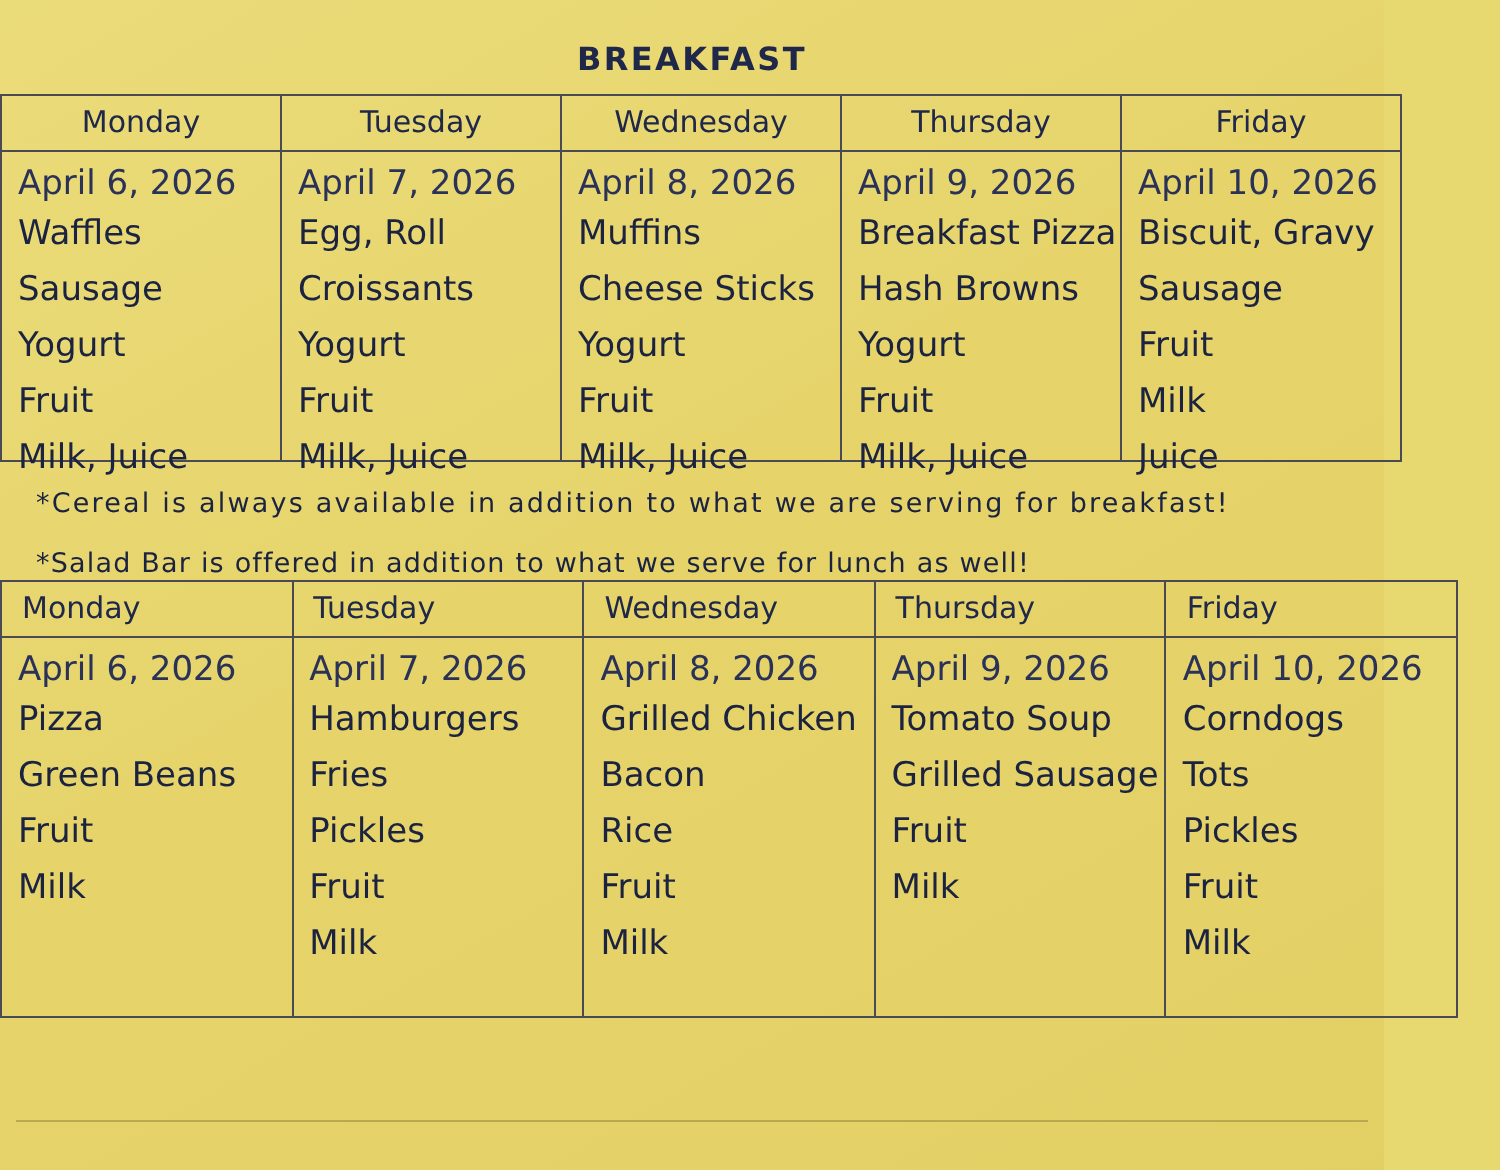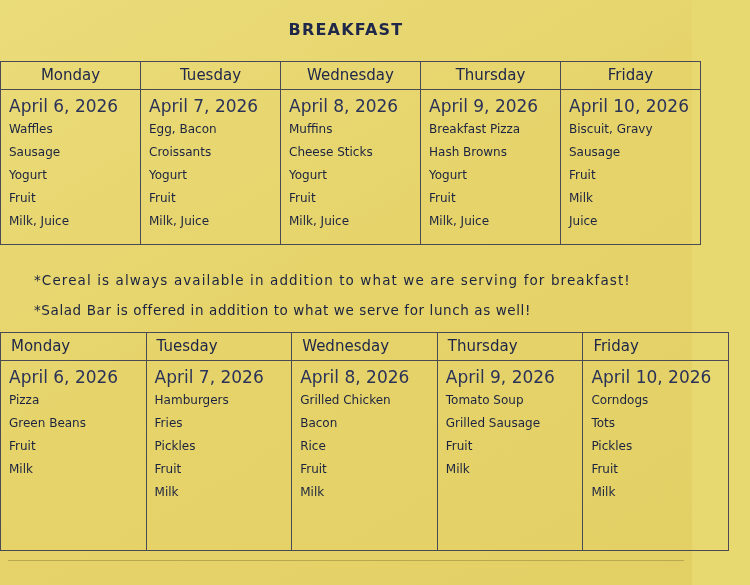--- a/index.html
+++ b/index.html
@@ -37,21 +37,21 @@
   #lunch-title {
     font-size: 15px;
     padding-top: 2px;
     padding-bottom: 4px;
     font-weight: normal;
     letter-spacing: 0.5px;
   }
 
   table.menu {
     border-collapse: collapse;
-    margin: 14px auto;
+    margin: 0 auto;
     table-layout: fixed;
     background: transparent;
   }
   table.menu th, table.menu td {
     border: 1px solid #4a4a55;
     vertical-align: top;
     padding: 0;
   }
   table.menu th {
     text-align: center;
@@ -62,32 +62,32 @@
   }
   .daycell {
     padding: 6px 8px 8px 8px;
   }
   .date {
     font-size: 17px;
     margin-bottom: 7px;
     color: #2a3258;
   }
   .item {
-    font-size: 12px;
+    font-size: 17px;
     line-height: 1.0;
     margin-bottom: 11px;
     color: #1b2340;
     white-space: nowrap;
   }
   .item:last-child { margin-bottom: 0; }
 
   .note {
     font-size: 13.5px;
     color: #1b2340;
-    padding-left: 34px;
+    padding-left: 18px;
     letter-spacing: 0.6px;
   }
   #note-cereal { padding-top: 13px; padding-bottom: 0; letter-spacing: 1.1px; }
   #note-salad { padding-top: 14px; padding-bottom: 0; }
 
   .footer {
     position: absolute;
     left: 0;
     right: 0;
     bottom: 6px;
@@ -149,21 +149,21 @@
             <div class="item">Waffles</div>
             <div class="item">Sausage</div>
             <div class="item">Yogurt</div>
             <div class="item">Fruit</div>
             <div class="item">Milk, Juice</div>
           </div>
         </td>
         <td>
           <div class="daycell">
             <div class="date">April 7, 2026</div>
-            <div class="item">Egg, Bacon</div>
+            <div class="item">Egg, Roll</div>
             <div class="item">Croissants</div>
             <div class="item">Yogurt</div>
             <div class="item">Fruit</div>
             <div class="item">Milk, Juice</div>
           </div>
         </td>
         <td>
           <div class="daycell">
             <div class="date">April 8, 2026</div>
             <div class="item">Muffins</div>

